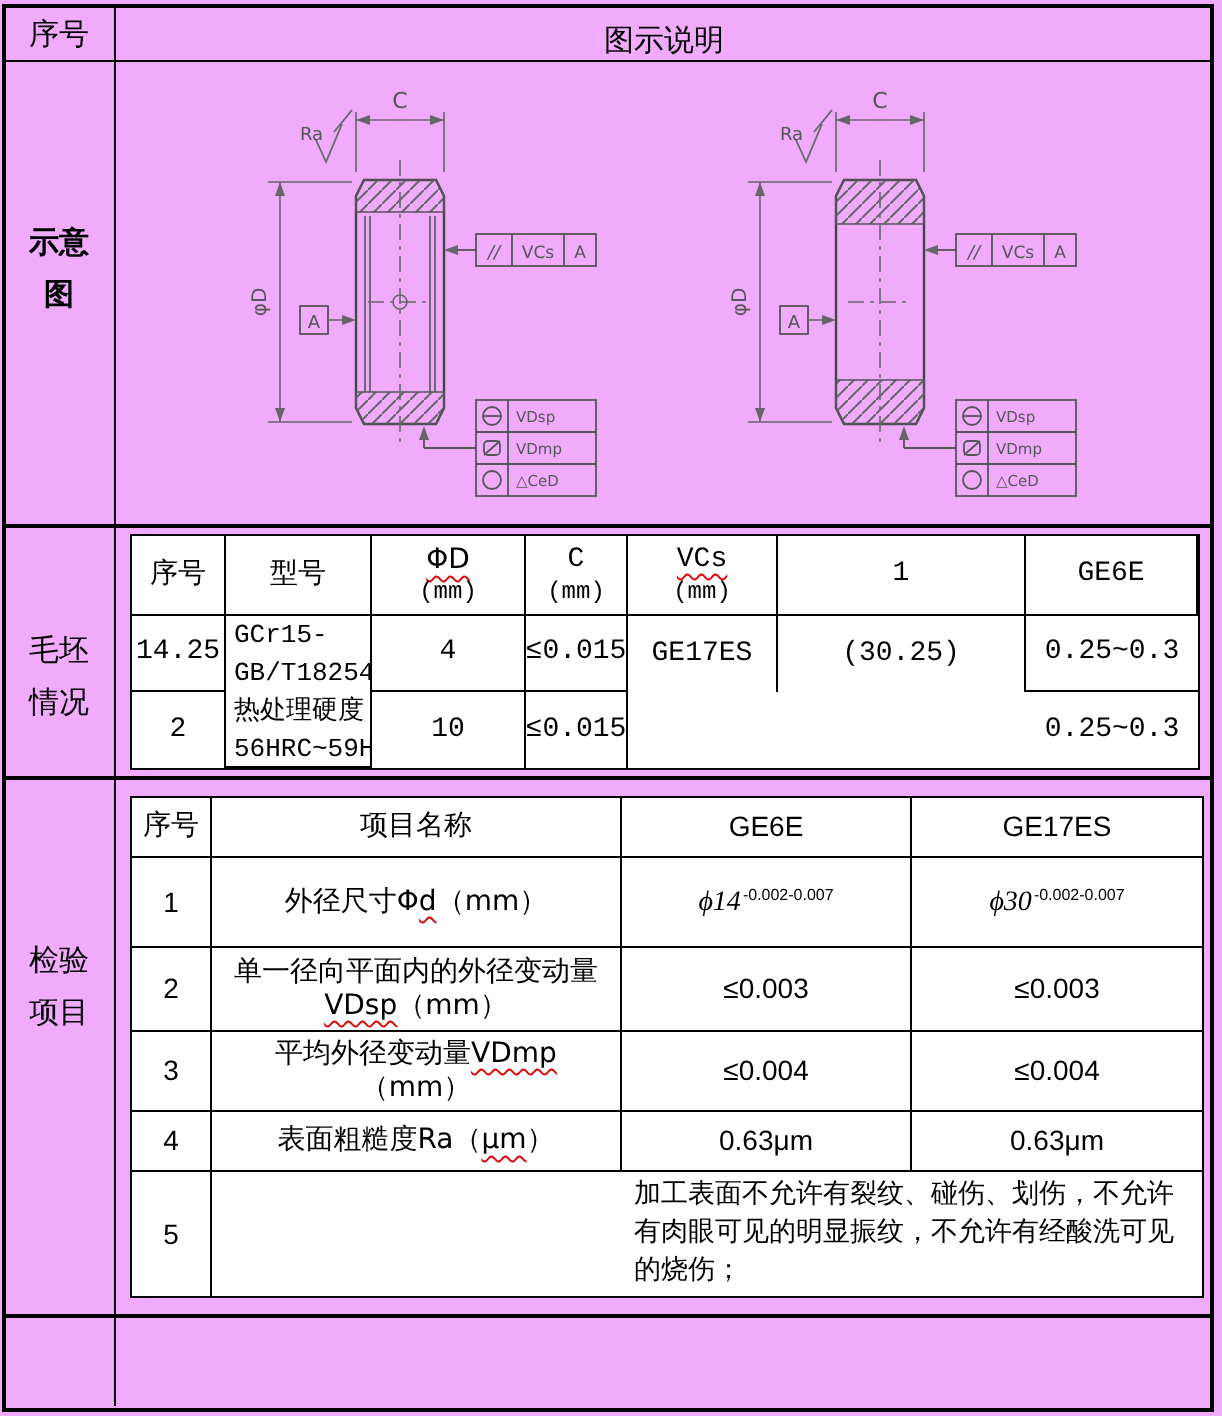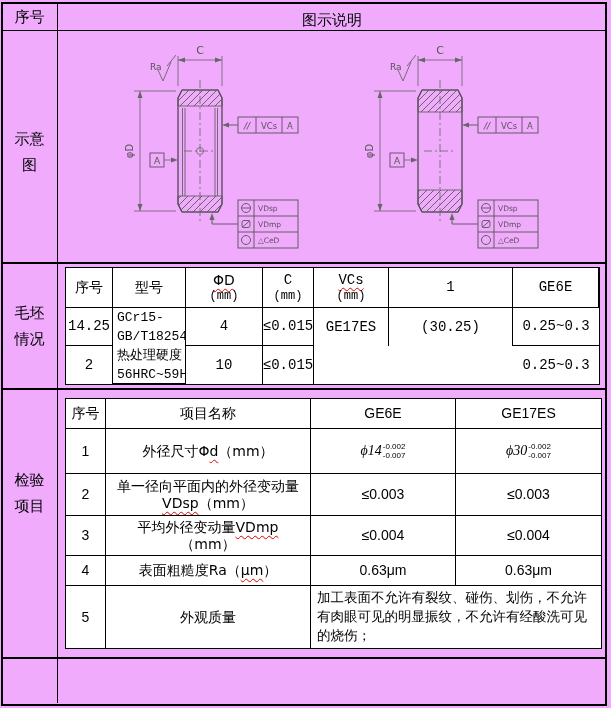--- a/index.html
+++ b/index.html
@@ -23,21 +23,21 @@
   .sans{font-family:"Liberation Sans","DejaVu Sans",sans-serif;}
   .sub{font-size:12px;line-height:14px;}
   .wavy{text-decoration:underline;text-decoration-style:wavy;text-decoration-color:#dd0000;
         text-decoration-thickness:1px;text-underline-offset:3px;}
   .material-cell{justify-content:center;align-items:flex-start;text-align:left;
         padding:2px 4px;font-size:13px;line-height:19px;}
   .desc-cell{align-items:flex-start;justify-content:flex-end;text-align:left;
         padding:3px 6px;font-size:13.5px;line-height:19px;}
   .tol{display:inline-flex;font-family:"Liberation Serif",serif;}
   .tol .base{font-style:italic;font-size:14px;}
-  .tol .stack{display:inline-flex;flex-direction:column;font-size:8px;line-height:9px;
+  .tol .stack{display:inline-flex;flex-direction:row;font-size:8px;line-height:9px;
         margin-left:1px;font-style:normal;font-family:"Liberation Sans",sans-serif;text-align:left;}
   svg text{font-family:"DejaVu Sans",sans-serif;fill:#555;}
 </style>
 </head>
 <body>
 
 <div class="page">
 
   <div class="outer-border"></div>
   <div class="line" style="left:57px;top:3px;width:1px;height:700px;"></div>
@@ -46,25 +46,25 @@
   <div class="line" style="left:3px;top:388px;width:603px;height:2px;"></div>
   <div class="line" style="left:3px;top:657px;width:603px;height:2px;"></div>
 
   <div class="label-cell" style="top:4px;height:26px;">
     <span>序号</span>
   </div>
   <div class="title-cell">
     <span>图示说明</span>
   </div>
 
-  <div class="label-cell" style="top:46px;height:211px;">
+  <div class="label-cell" style="top:28px;height:211px;font-weight:bold;">
     <span>示意</span>
     <span>图</span>
   </div>
-  <div class="label-cell" style="top:264px;height:124px;">
+  <div class="label-cell" style="top:276px;height:124px;">
     <span>毛坯</span>
     <span>情况</span>
   </div>
   <div class="label-cell" style="top:390px;height:206px;">
     <span>检验</span>
     <span>项目</span>
   </div>
 
   <svg class="abs" style="left:100px;top:32px;" width="205" height="228" viewBox="0 0 205 228">
     <defs>
@@ -358,23 +358,20 @@
     <div class="cell sans">
         <span>0.63μm</span>
       </div>
     <div class="cell last-col sans">
         <span>0.63μm</span>
       </div>
 
     <div class="cell last-row sans">
         <span>5</span>
       </div>
-    <div class="cell last-row">
-        <span>外观质量</span>
-      </div>
     <div class="cell last-row last-col desc-cell" style="grid-column:3/5;">
         <span>加工表面不允许有裂纹、碰伤、划伤，不允许有肉眼可见的明显振纹，不允许有经酸洗可见的烧伤；</span>
       </div>
   </div>
 
   <div class="abs" style="left:58px;top:659px;width:548px;height:44px;"></div>
 
 </div>
 
 </body></html>

